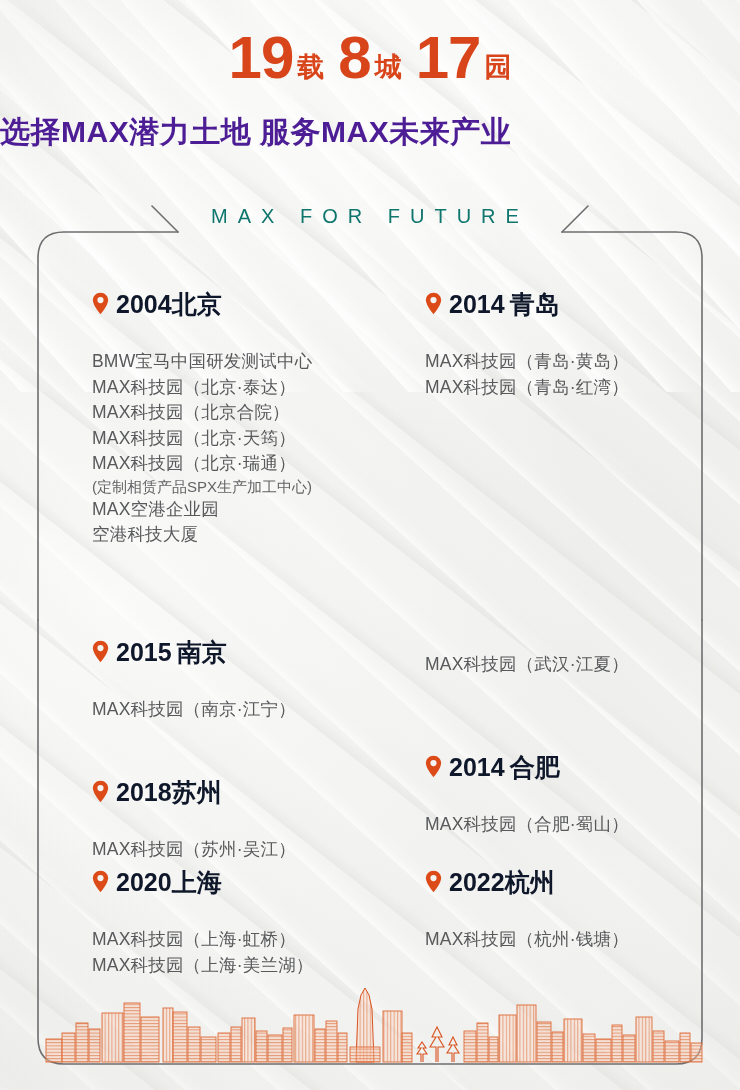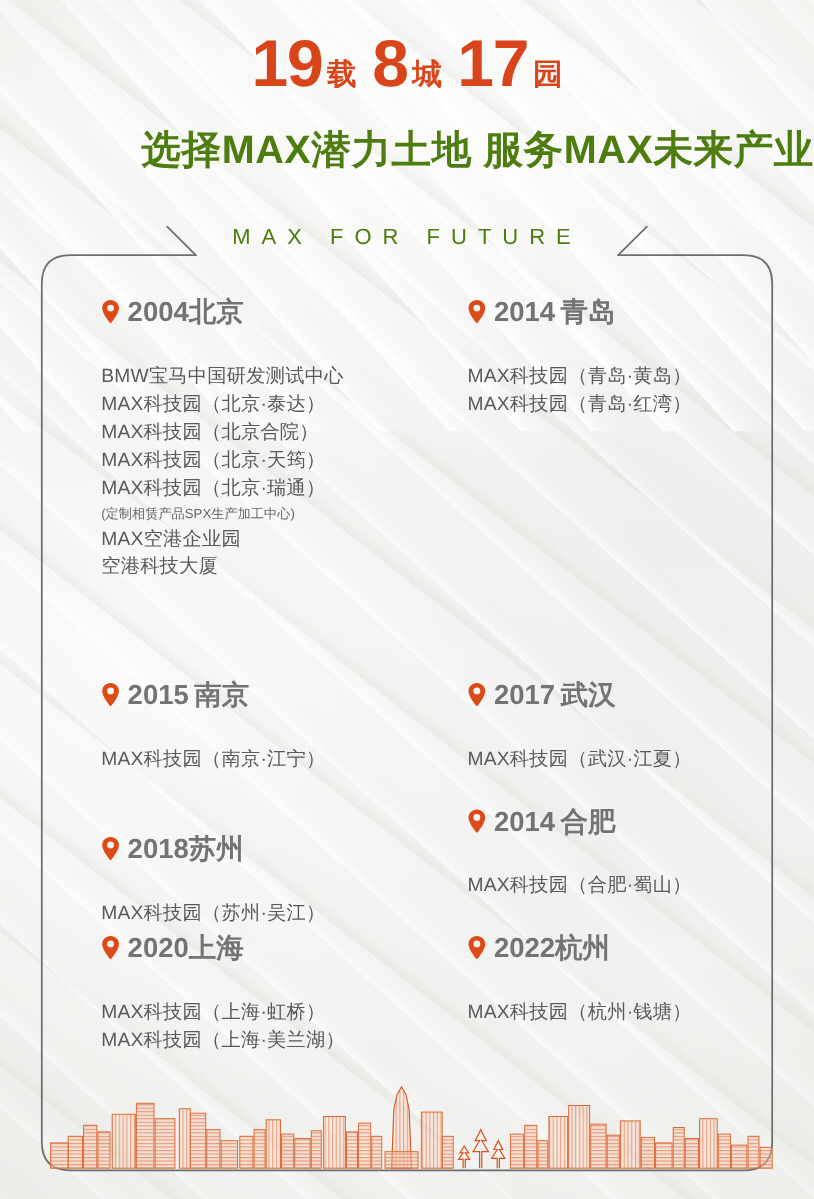--- a/index.html
+++ b/index.html
@@ -49,45 +49,45 @@
 
   
   .headline{position:absolute;left:0;top:28px;width:740px;text-align:center;
     white-space:nowrap;color:#d9451b;}
   .headline .num{font-size:60px;font-weight:bold;letter-spacing:-1px;
     font-family:"Liberation Sans","DejaVu Sans",sans-serif;line-height:1;}
   .headline .unit{font-size:27px;font-weight:bold;margin:0 14px 0 4px;
     position:relative;top:-2px;}
   .headline .unit.last{margin-right:0;}
 
-  .subhead{position:absolute;left:0;top:112px;width:740px;text-align:right;
-    color:#4d7c0f;font-size:36px;font-weight:bold;letter-spacing:.5px;white-space:nowrap;}
+  .subhead{position:absolute;left:0;top:112px;width:740px;text-align:left;
+    color:#4c1d95;font-size:30px;font-weight:bold;letter-spacing:.5px;white-space:nowrap;}
 
   
   .mff{position:absolute;left:0;top:205px;width:740px;text-align:center;
-    color:#4d7c0f;font-size:20px;letter-spacing:10px;font-weight:normal;}
+    color:#0f766e;font-size:20px;letter-spacing:10px;font-weight:normal;}
 
   .bracket{position:absolute;left:0;top:0;width:740px;height:1090px;pointer-events:none;}
 
   
   .col-l{position:absolute;left:92px;top:0;width:300px;}
   .col-r{position:absolute;left:425px;top:0;width:300px;}
 
   .blk{position:absolute;left:0;}
-  .city{display:flex;align-items:center;white-space:nowrap;color:#737373;
-    font-size:25px;font-weight:bold;line-height:1;}
+  .city{display:flex;align-items:center;white-space:nowrap;color:#0f172a;
+    font-size:25px;font-weight:bold;line-height:1;margin-top:20px;}
   .city .pin{flex:0 0 auto;margin-right:7px;display:inline-flex;position:relative;top:-1px;}
   .city .yr{letter-spacing:0px;}
   .city .nm{letter-spacing:0px;}
   .city .sp{display:inline-block;width:5px;}
 
   .items{margin-top:32px;}
   .item{color:#58595b;font-size:17.5px;line-height:25.5px;white-space:nowrap;
     letter-spacing:.2px;}
-  .item.small{font-size:12px;line-height:20px;color:#636466;letter-spacing:0;}
+  .item.small{font-size:15px;line-height:20px;color:#636466;letter-spacing:0;}
 
   
   .skyline{position:absolute;left:40px;top:975px;width:665px;height:90px;}
 </style>
 </head>
 <body>
 
 <div id="bg">
   <div class="wash"></div>
   <div class="streaks2"></div>
@@ -199,31 +199,20 @@
           <span class="yr">2014</span>
           <span class="sp"></span>
           <span class="nm">青岛</span>
         </div>
         <div class="items">
           <div class="item">MAX科技园（青岛·黄岛）</div>
           <div class="item">MAX科技园（青岛·红湾）</div>
         </div>
       </div>
       <div class="blk" style="top: 348px;">
-        <div class="city">
-          <span class="pin">
-            <svg width="17" height="23" viewBox="0 0 17 23" aria-hidden="true">
-              <path d="M8.5 0.8 C4.1 0.8 0.9 4.1 0.9 8.3 C0.9 13.6 8.5 22.2 8.5 22.2 C8.5 22.2 16.1 13.6 16.1 8.3 C16.1 4.1 12.9 0.8 8.5 0.8 Z" fill="#dc4a17"></path>
-              <circle cx="8.5" cy="8.1" r="3.1" fill="#f3f3f1"></circle>
-            </svg>
-          </span>
-          <span class="yr">2017</span>
-          <span class="sp"></span>
-          <span class="nm">武汉</span>
-        </div>
         <div class="items">
           <div class="item">MAX科技园（武汉·江夏）</div>
         </div>
       </div>
       <div class="blk" style="top: 463px;">
         <div class="city">
           <span class="pin">
             <svg width="17" height="23" viewBox="0 0 17 23" aria-hidden="true">
               <path d="M8.5 0.8 C4.1 0.8 0.9 4.1 0.9 8.3 C0.9 13.6 8.5 22.2 8.5 22.2 C8.5 22.2 16.1 13.6 16.1 8.3 C16.1 4.1 12.9 0.8 8.5 0.8 Z" fill="#dc4a17"></path>
               <circle cx="8.5" cy="8.1" r="3.1" fill="#f3f3f1"></circle>

